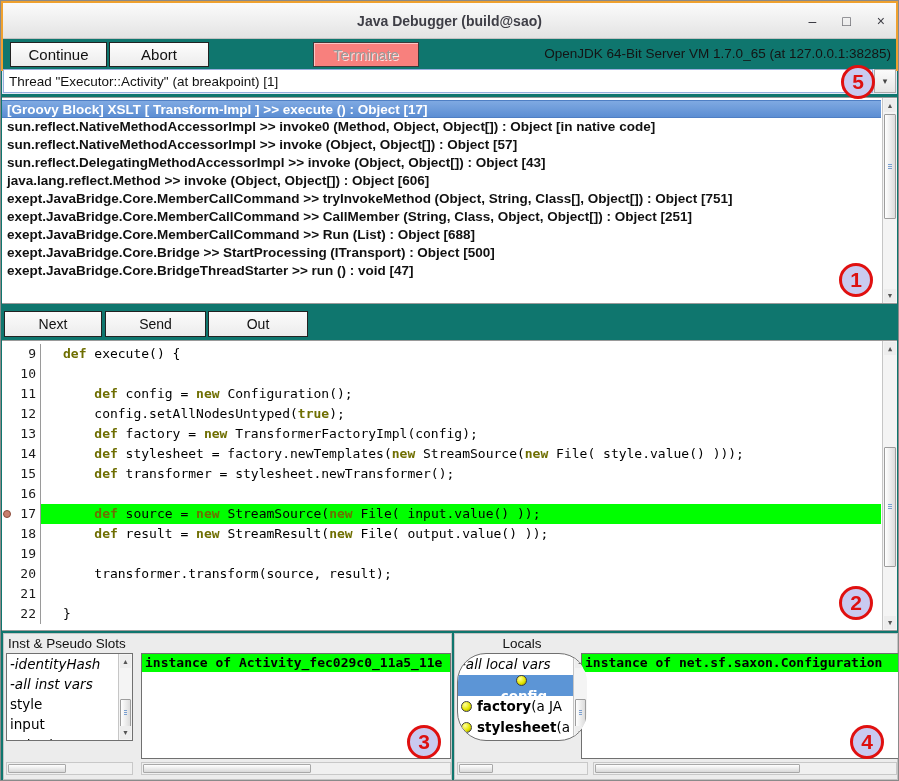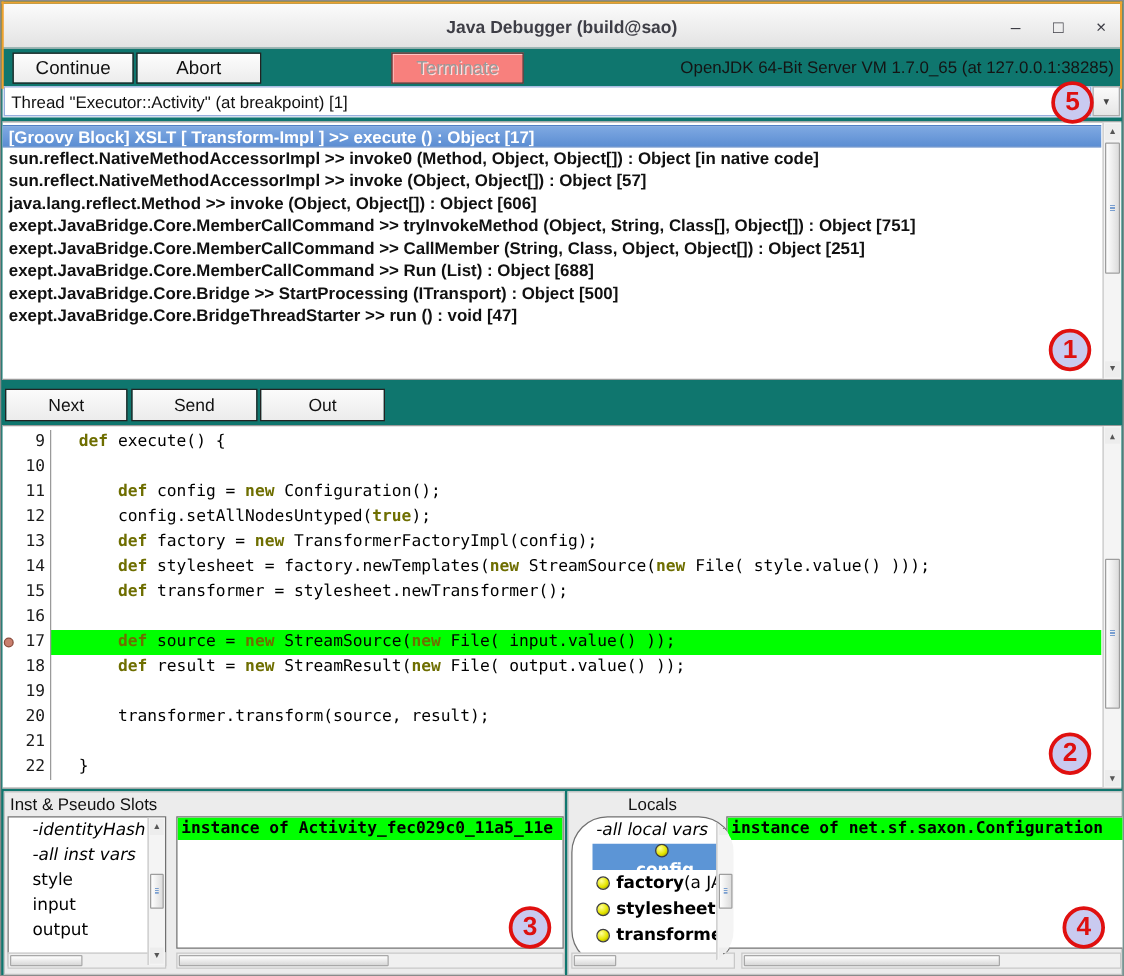--- a/index.html
+++ b/index.html
@@ -139,23 +139,22 @@
     position:absolute; top:632px; height:147px; background:#ececec;
     border:1px solid #c4c4c4;
   }
   .group-left { left:2px; width:449px; }
   .group-right { left:453px; width:444px; }
   .group-label { position:absolute; top:2px; font-size:13.5px; color:#111; }
   .label-slots { left:4px; }
   .label-locals { left:2px; width:130px; text-align:center; }
 
   .panel-list {
-    position:absolute; top:19px; height:120px; background:#fff; border:1px solid #707070;
+    position:absolute; top:19px; height:88px; background:#fff; border:1px solid #707070;
     overflow:hidden;
-    padding-left:16px;
   }
   .list-slots { left:2px; width:127px; }
   .list-locals { left:2px; width:131px; }
   .slot-item { height:20px; line-height:20px; padding-left:3px; font-size:13.5px; color:#000;
     font-family:"DejaVu Sans", sans-serif; white-space:nowrap; }
   .italic { font-style:italic; }
   .local-item {
     height:21px; line-height:21px; padding-left:3px; font-size:13.5px; color:#000;
     font-family:"DejaVu Sans", sans-serif; white-space:nowrap; display:flex; align-items:center;
     overflow:hidden;
@@ -226,20 +225,21 @@
     <div class="thread-drop">
       <span>▾</span>
     </div>
   </div>
 
   <div class="stack-panel">
     <div class="stack-rows" id="stack-list">
         <div class="stack-row selected">[Groovy Block] XSLT [ Transform-Impl ] &gt;&gt; execute () : Object [17]</div>
         <div class="stack-row">sun.reflect.NativeMethodAccessorImpl &gt;&gt; invoke0 (Method, Object, Object[]) : Object [in native code]</div>
         <div class="stack-row">sun.reflect.NativeMethodAccessorImpl &gt;&gt; invoke (Object, Object[]) : Object [57]</div>
+        <div class="stack-row">sun.reflect.DelegatingMethodAccessorImpl &gt;&gt; invoke (Object, Object[]) : Object [43]</div>
         <div class="stack-row">java.lang.reflect.Method &gt;&gt; invoke (Object, Object[]) : Object [606]</div>
         <div class="stack-row">exept.JavaBridge.Core.MemberCallCommand &gt;&gt; tryInvokeMethod (Object, String, Class[], Object[]) : Object [751]</div>
         <div class="stack-row">exept.JavaBridge.Core.MemberCallCommand &gt;&gt; CallMember (String, Class, Object, Object[]) : Object [251]</div>
         <div class="stack-row">exept.JavaBridge.Core.MemberCallCommand &gt;&gt; Run (List) : Object [688]</div>
         <div class="stack-row">exept.JavaBridge.Core.Bridge &gt;&gt; StartProcessing (ITransport) : Object [500]</div>
         <div class="stack-row">exept.JavaBridge.Core.BridgeThreadStarter &gt;&gt; run () : void [47]</div>
       </div>
     <div class="vscroll">
       <div class="sb-btn sb-up">▲</div>
       <div class="sb-thumb" style="top:16px; height:105px;"></div>

